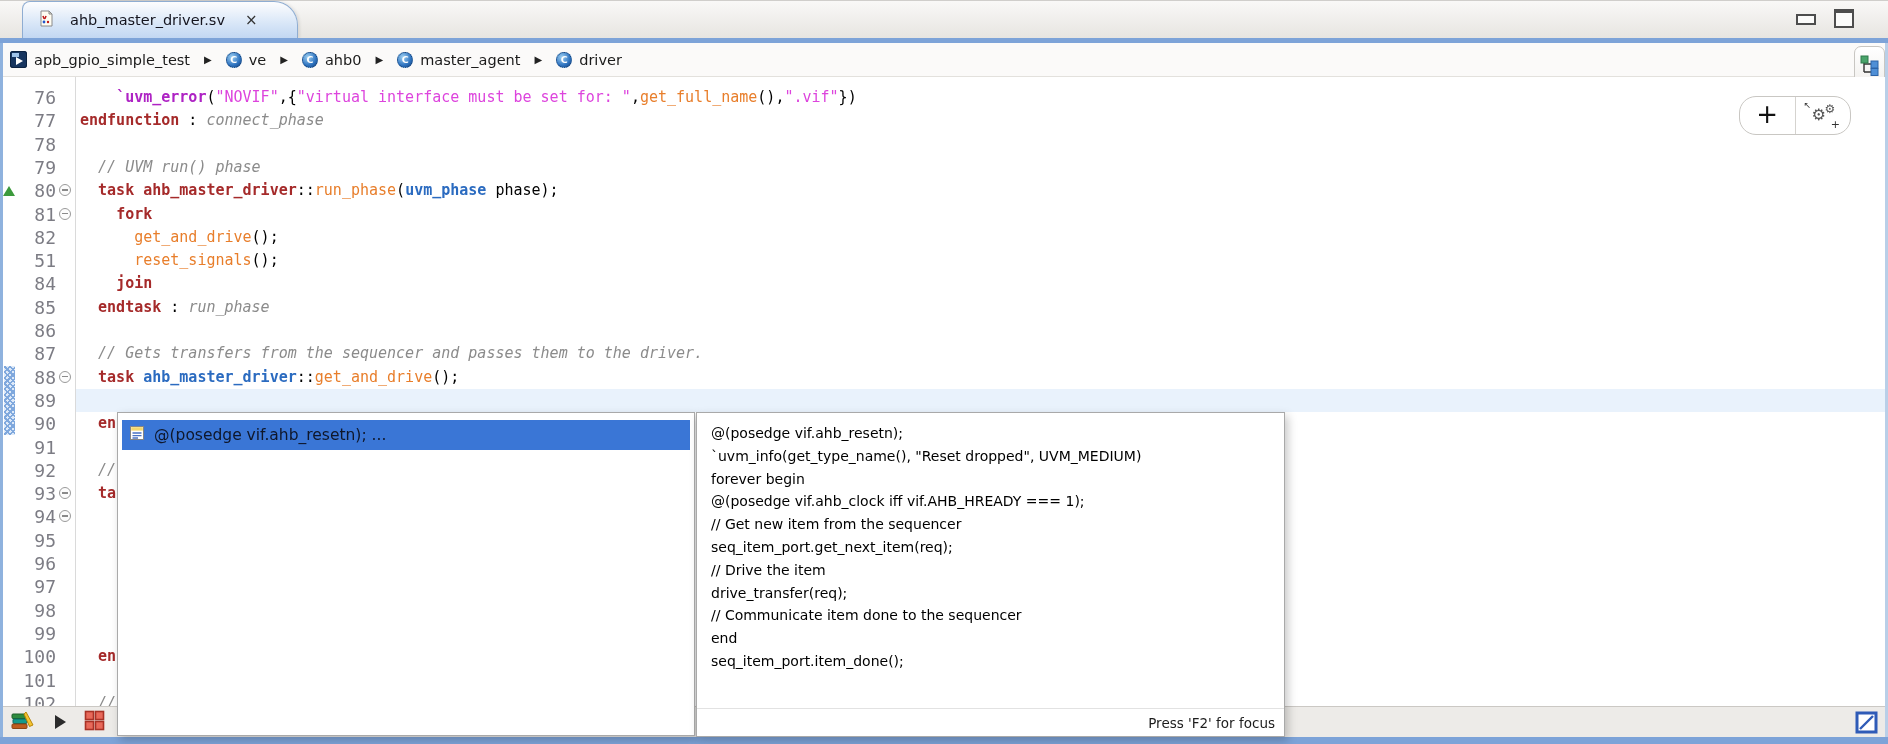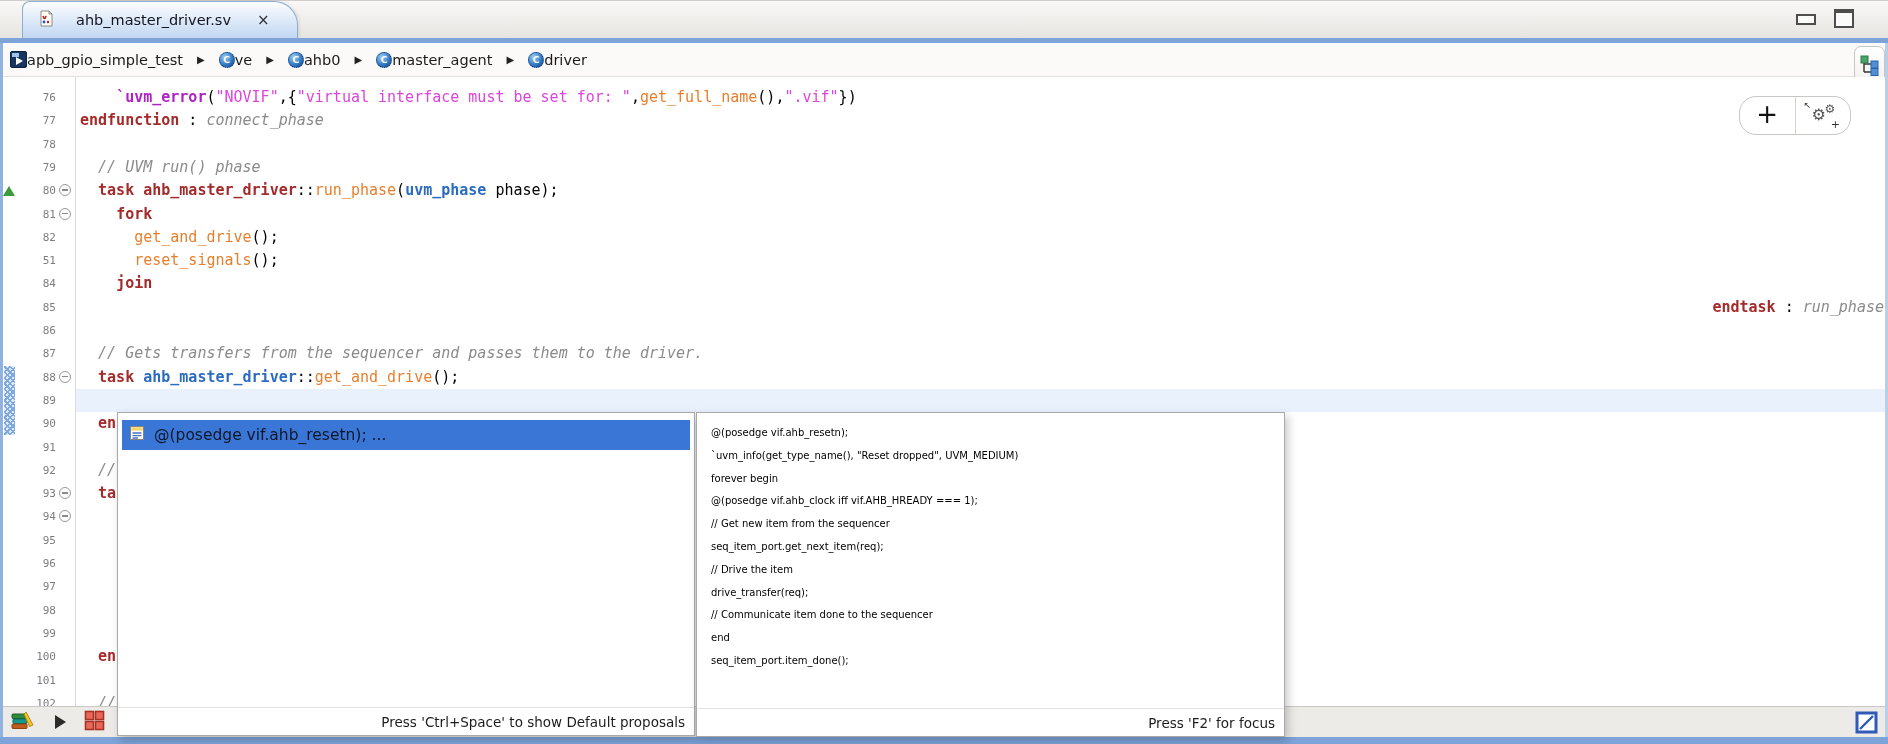--- a/index.html
+++ b/index.html
@@ -6,50 +6,50 @@
   #root{position:relative;width:1888px;height:744px;background:#fff;overflow:hidden;
         font-family:"DejaVu Sans",sans-serif;}
 
   
   .tabstrip{position:absolute;left:0;top:0;width:100%;height:38px;
     background:linear-gradient(#f9f8f7,#e7e5e1);border-top:1px solid #d0cecb;box-sizing:border-box;}
   .blue-divider{position:absolute;left:0;top:38px;width:100%;height:5px;background:#7da3d8;}
   .tab{position:absolute;left:22px;top:1px;height:37px;width:276px;box-sizing:border-box;
     background:linear-gradient(#fdfdfe,#dbe8f8 55%,#c2d7f2);
     border:1px solid #8fadd2;border-bottom:none;border-radius:8px 24px 0 0;
-    display:flex;align-items:center;gap:22px;padding:0 16px;box-shadow:2px 0 3px rgba(0,0,0,.08);}
+    display:flex;align-items:center;gap:16px;padding:0 16px;box-shadow:2px 0 3px rgba(0,0,0,.08);}
   .tab-title{font-size:14.5px;color:#15151f;}
   .tab-close{font-size:15px;color:#333;margin-left:4px;}
   .win-min{position:absolute;left:1796px;top:14px;width:16px;height:7px;border:2px solid #4d4d4d;background:#fbfbfa;}
   .win-max{position:absolute;left:1834px;top:9px;width:16px;height:13px;border:2px solid #4d4d4d;border-top-width:4px;background:#fbfbfa;}
 
   
   .breadcrumb{position:absolute;left:0;top:43px;width:100%;height:34px;background:#fbfaf9;
     border-bottom:1px solid #e3e1dd;display:flex;align-items:center;gap:14px;padding-left:10px;box-sizing:border-box;}
-  .bc-item{display:flex;align-items:center;font-size:14.5px;color:#1b1b1b;cursor:default;}
+  .bc-item{display:flex;align-items:center;gap:7px;font-size:14.5px;color:#1b1b1b;cursor:default;}
   .bc-sep{font-size:10px;color:#222;}
   .module-icon{width:17px;height:17px;background:#17355f;border-radius:3px;position:relative;box-shadow:inset 0 0 0 1px #0c2240;}
   .module-icon::before{content:"";position:absolute;left:2px;top:2px;width:7px;height:4px;background:#9fc3e8;}
   .module-icon::after{content:"";position:absolute;left:6px;top:6px;width:0;height:0;
      border-left:7px solid #fff;border-top:4px solid transparent;border-bottom:4px solid transparent;}
   .class-icon{width:16px;height:16px;border-radius:50%;
      background:radial-gradient(circle at 35% 30%,#9ed0f2,#2f74c0 60%,#123f7e);
      border:1px dotted #0e3a70;box-sizing:border-box;color:#fff;font-size:9.5px;font-weight:bold;
      display:flex;align-items:center;justify-content:center;}
   .hier-btn{position:absolute;right:3px;top:46px;width:31px;height:43px;
      background:linear-gradient(#ffffff,#f0eeeb);border:1px solid #c8c6c2;border-radius:7px;
      display:flex;align-items:center;justify-content:center;box-sizing:border-box;}
 
   
   .editor{position:absolute;left:0;top:77px;width:1888px;height:629px;background:#fff;overflow:hidden;}
   .part-border-left{position:absolute;left:0;top:43px;width:3px;height:694px;background:#8fb2de;z-index:3;}
   .part-border-right{position:absolute;right:0;top:43px;width:3px;height:694px;background:#b9cfe8;z-index:3;}
   .gutter-sep{position:absolute;left:75px;top:0;bottom:0;width:1px;background:#dadada;}
   .gnum{position:absolute;left:14px;width:42px;text-align:right;font-family:"DejaVu Sans Mono",monospace;
-     font-size:11px;line-height:23.3px;color:#7c7c84;}
+     font-size:18px;line-height:23.3px;color:#7c7c84;}
   .fold{position:absolute;left:59px;width:12px;height:12px;border:1px solid #9a9a9a;border-radius:50%;
      background:#fcfcfc;box-sizing:border-box;}
   .fold::after{content:"";position:absolute;left:2px;right:2px;top:4px;height:1.6px;background:#8a8a8a;}
   .crow{position:absolute;left:80px;right:4px;height:23.3px;font-family:"DejaVu Sans Mono",monospace;
      font-size:15px;line-height:23.3px;white-space:pre;}
   .curline{position:absolute;left:76px;right:3px;height:23.3px;background:var(--c-curline);}
   .tri-up{position:absolute;left:3px;width:0;height:0;border-left:6px solid transparent;
      border-right:6px solid transparent;border-bottom:10px solid #3c9a3c;}
   .hatch{position:absolute;left:4px;width:11px;background-color:#dde9f8;
      background-image:repeating-linear-gradient(45deg,#7fa8dd 0 1.5px,transparent 1.5px 4px),
@@ -78,21 +78,21 @@
 
   
   .assist-list{position:absolute;left:117px;top:412px;width:578px;height:324px;background:#fff;
      border:1px solid #a9a9a9;box-shadow:3px 4px 9px rgba(0,0,0,.22);z-index:10;box-sizing:border-box;}
   .assist-sel{position:absolute;left:4px;top:7px;right:4px;height:30px;background:var(--c-accent);
      display:flex;align-items:center;gap:9px;padding-left:7px;color:#0f172a;font-size:15.5px;}
   .assist-hint{position:absolute;left:0;right:0;bottom:0;height:27px;border-top:1px solid #e2e2e2;
      display:flex;align-items:center;justify-content:flex-end;padding-right:9px;font-size:13.5px;color:#1d1d1d;}
   .assist-preview{position:absolute;left:696px;top:412px;width:589px;height:325px;background:#fff;
      border:1px solid #a9a9a9;box-shadow:3px 4px 9px rgba(0,0,0,.22);z-index:10;box-sizing:border-box;}
-  .preview-body{position:absolute;left:14px;top:9px;right:8px;bottom:30px;font-size:10px;
+  .preview-body{position:absolute;left:14px;top:9px;right:8px;bottom:30px;font-size:14px;
      line-height:22.8px;color:#000;overflow:hidden;}
 
   
   .statusbar{position:absolute;left:3px;right:3px;top:706px;height:31px;background:#edebe8;
      border-top:1px solid #cbc8c4;display:flex;align-items:center;gap:18px;padding-left:8px;box-sizing:border-box;z-index:2;}
   .bottom-strip{position:absolute;left:0;top:737px;width:100%;height:7px;background:#7da3d8;z-index:1;}
   .corner-icon{position:absolute;right:10px;top:711px;z-index:2;}
   .tri-right{width:0;height:0;border-top:7px solid transparent;border-bottom:7px solid transparent;
      border-left:11px solid #2b2b2b;}
 </style>
@@ -176,21 +176,21 @@
         <div class="gnum" style="top: 125.5px;">81</div>
         <div class="fold" style="top: 130.5px;"></div>
         <div class="crow" style="top: 125.5px;"><span class="tk-pl">    </span><span class="tk-kw">fork</span></div>
         <div class="gnum" style="top: 148.8px;">82</div>
         <div class="crow" style="top: 148.8px;"><span class="tk-pl">      </span><span class="tk-fn">get_and_drive</span><span class="tk-pl">();</span></div>
         <div class="gnum" style="top: 172.1px;">51</div>
         <div class="crow" style="top: 172.1px;"><span class="tk-pl">      </span><span class="tk-fn">reset_signals</span><span class="tk-pl">();</span></div>
         <div class="gnum" style="top: 195.4px;">84</div>
         <div class="crow" style="top: 195.4px;"><span class="tk-pl">    </span><span class="tk-kw">join</span></div>
         <div class="gnum" style="top: 218.7px;">85</div>
-        <div class="crow" style="top: 218.7px; text-align: right;"><span class="tk-pl">  </span><span class="tk-kw">endtask</span><span class="tk-pl"> : </span><span class="tk-lbl">run_phase</span></div>
+        <div class="crow" style="top: 218.7px;"><span class="tk-pl">  </span><span class="tk-kw">endtask</span><span class="tk-pl"> : </span><span class="tk-lbl">run_phase</span></div>
         <div class="gnum" style="top: 242px;">86</div>
         <div class="crow" style="top: 242px;"></div>
         <div class="gnum" style="top: 265.3px;">87</div>
         <div class="crow" style="top: 265.3px;"><span class="tk-pl">  </span><span class="tk-cm">// Gets transfers from the sequencer and passes them to the driver.</span></div>
         <div class="gnum" style="top: 288.6px;">88</div>
         <div class="fold" style="top: 293.6px;"></div>
         <div class="crow" style="top: 288.6px;"><span class="tk-pl">  </span><span class="tk-kw">task</span><span class="tk-pl"> </span><span class="tk-kwb">ahb_master_driver</span><span class="tk-pl">::</span><span class="tk-fn">get_and_drive</span><span class="tk-pl">();</span></div>
         <div class="gnum" style="top: 311.9px;">89</div>
         <div class="crow" style="top: 311.9px;"></div>
         <div class="gnum" style="top: 335.2px;">90</div>
@@ -244,21 +244,20 @@
     <div class="assist-sel">
       <span>
         <svg width="16" height="16" viewBox="0 0 16 16">
           <rect x="1.5" y="1.5" width="13" height="13" fill="#fff" stroke="#858585"></rect>
           <rect x="2.2" y="2.2" width="11.6" height="3.4" fill="#f3d66b"></rect>
           <path d="M3.5 8 H12.5 M3.5 10.6 H12.5 M3.5 13 H9" stroke="#4a72c4" stroke-width="1.3"></path>
         </svg>
       </span>
       <span>@(posedge vif.ahb_resetn); ...</span>
     </div>
-    <div class="assist-hint">Press 'Ctrl+Space' to show Default proposals</div>
   </div>
 
   <div class="assist-preview">
     <div class="preview-body" id="preview-body">
         <div>@(posedge vif.ahb_resetn);</div>
         <div>`uvm_info(get_type_name(), "Reset dropped", UVM_MEDIUM)</div>
         <div>forever begin</div>
         <div>@(posedge vif.ahb_clock iff vif.AHB_HREADY === 1);</div>
         <div>// Get new item from the sequencer</div>
         <div>seq_item_port.get_next_item(req);</div>

